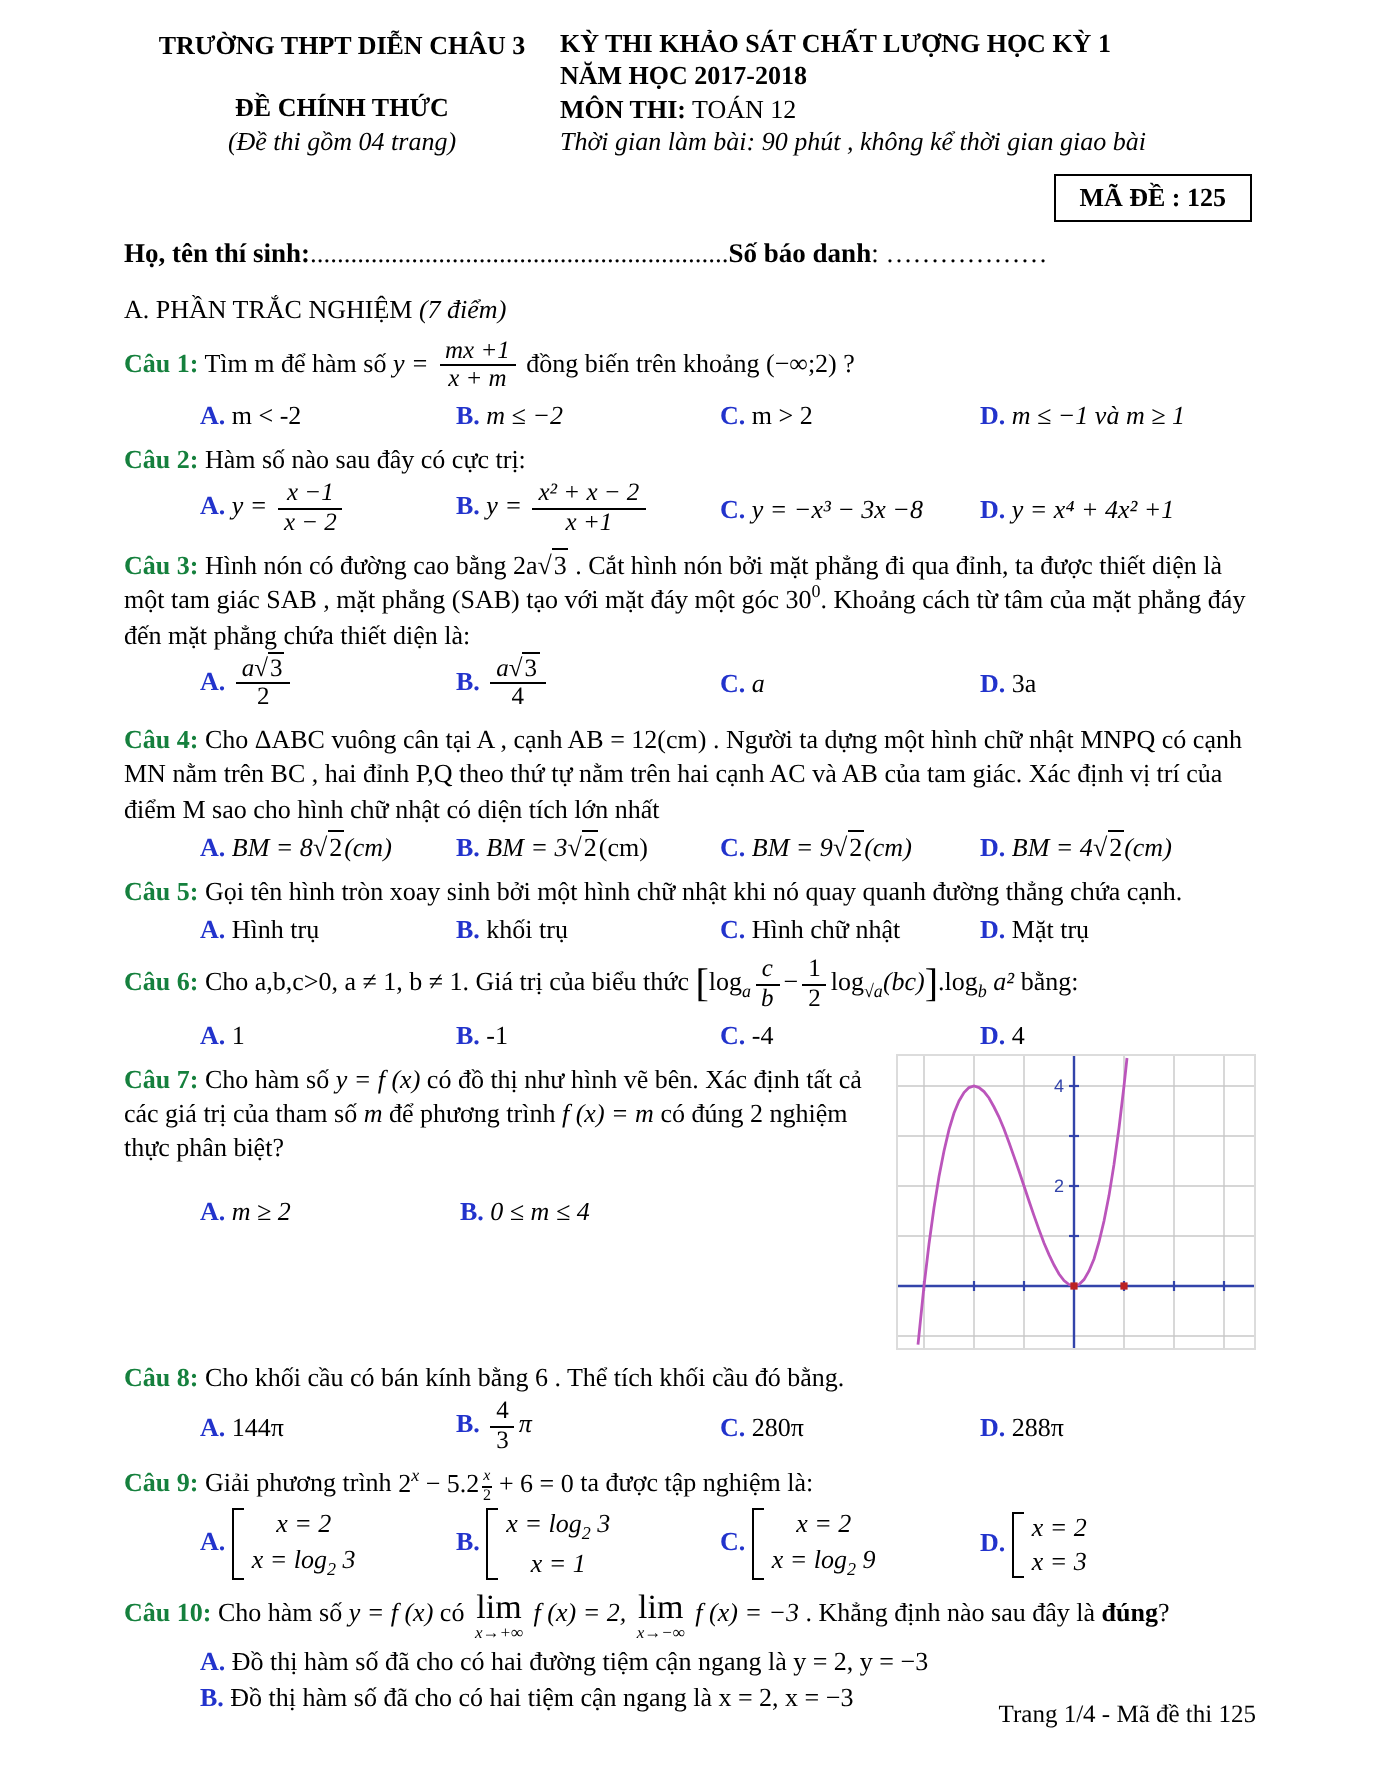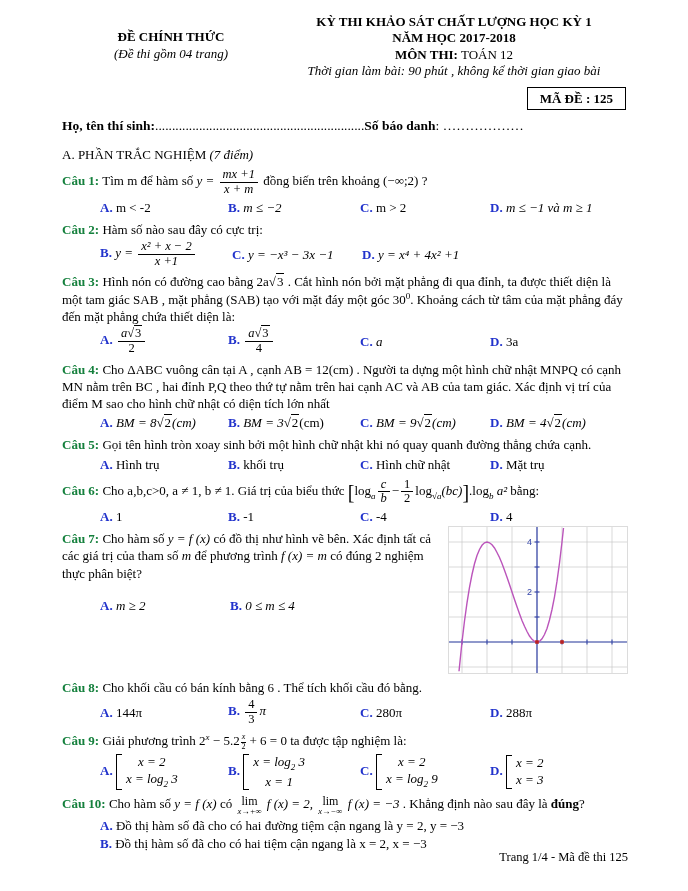--- a/index.html
+++ b/index.html
@@ -4,21 +4,21 @@
 <style>
   html,body{margin:0;padding:0;}
   body{
     width:688px;height:891px;background:#ffffff;color:#000;
     font-family:"Liberation Serif",serif;font-size:13px;line-height:1.32;
     position:relative;box-sizing:border-box;padding:14px 60px 0 62px;overflow:hidden;
   }
   .b{font-weight:bold}.i{font-style:italic}
   .hdr{display:flex}
   .hdr-left{width:218px;text-align:center}
-  .hdr-right{flex:1;text-align:center}
+  .hdr-right{flex:1;}
   .hdr-left .school{font-weight:bold}
   .hdr-left .etype{font-weight:bold;margin-top:14px}
   .hdr-left .pnote{font-style:italic}
   .hdr-right div{line-height:1.25}
   .codebox-row{text-align:right;margin-top:8px;padding-right:2px}
   .codebox{display:inline-block;border:1.4px solid #000;padding:2px 12px;font-weight:bold}
   .nameline{margin-top:7px;font-size:13.5px}
   .sect{margin-top:11px;font-weight:normal}
   .sect .pts{font-style:italic}
   .q{margin-top:5px;clear:none}
@@ -35,36 +35,37 @@
   .rt .rd{border-top:1px solid #000;padding:0 1px}
   sub{font-size:9px}
   sup{font-size:9px}
   .bigb{font-size:20px;vertical-align:middle;line-height:1;font-weight:400}
   .efrac{display:inline-flex;flex-direction:column;align-items:center;font-size:8px;line-height:1.1;vertical-align:6px;margin-left:1px}
   .efrac .en{border-bottom:0.8px solid #000;padding:0 1px}
   .cases{display:inline-flex;align-items:center;vertical-align:middle}
   .cases .brk{align-self:stretch;width:5px;border:1.5px solid #000;border-right:none;margin-right:4px}
   .cases .rws{display:flex;flex-direction:column;row-gap:1px;text-align:center;line-height:1.25}
   .lim{display:inline-flex;flex-direction:column;align-items:center;vertical-align:middle;line-height:1;margin:0 2px}
-  .lim .lw{font-size:12px}
+  .lim .lw{font-size:17px}
   .lim .ls{font-size:8.5px;font-style:italic}
   .mt{font-style:italic}
   .q7wrap{margin-top:5px}
   .graph{float:right;margin-left:8px;margin-top:-4px;border:0.6px solid #dcdcdc;background:#fff}
   svg text{font-family:"Liberation Sans",sans-serif}
   .opts27{display:flex;padding-left:38px;margin-top:15px;align-items:center}
   .fullopt{padding-left:38px;margin-top:1px}
   .clear{clear:both}
   .footer{position:absolute;right:60px;bottom:26px;font-size:12.5px}
 </style>
 </head>
 <body>
 
 <div class="hdr">
   <div class="hdr-left">
+    <div class="school">TRƯỜNG THPT DIỄN CHÂU 3</div>
     <div class="etype">ĐỀ CHÍNH THỨC</div>
     <div class="pnote">(Đề thi gồm 04 trang)</div>
   </div>
   <div class="hdr-right">
     <div class="b">KỲ THI KHẢO SÁT CHẤT LƯỢNG HỌC KỲ 1</div>
     <div class="b">NĂM HỌC 2017-2018</div>
     <div><span class="b">MÔN THI:</span><span> TOÁN 12</span></div>
     <div class="i">Thời gian làm bài: 90 phút , không kể thời gian giao bài</div>
   </div>
 </div>
@@ -93,22 +94,23 @@
     <span class="opt c2"><span class="ol">B.</span> <span class="mt">m ≤ −2</span></span>
     <span class="opt c3"><span class="ol">C.</span> <span>m &gt; 2</span></span>
     <span class="opt c4"><span class="ol">D.</span> <span class="mt">m ≤ −1  và  m ≥ 1</span></span>
   </div>
 </div>
 
 <div class="q">
   <span class="qlbl">Câu 2:</span>
   <span>Hàm số nào sau đây có cực trị:</span>
   <div class="opts">
+    <span class="opt c1"><span class="ol">A.</span> <span class="mt">y =</span> <span class="frac"><span class="num mt">x −1</span><span class="den mt">x − 2</span></span></span>
     <span class="opt c2"><span class="ol">B.</span> <span class="mt">y =</span> <span class="frac"><span class="num mt">x² + x − 2</span><span class="den mt">x +1</span></span></span>
-    <span class="opt c3"><span class="ol">C.</span> <span class="mt">y = −x³ − 3x −1</span></span>
+    <span class="opt c3"><span class="ol">C.</span> <span class="mt">y = −x³ − 3x −8</span></span>
     <span class="opt c4"><span class="ol">D.</span> <span class="mt">y = x⁴ + 4x² +1</span></span>
   </div>
 </div>
 
 <div class="q">
   <span class="qlbl">Câu 3:</span>
   <span><span>Hình nón có đường cao bằng 2a</span><span class="rt">√<span class="rd">3</span></span><span> . Cắt hình nón bởi mặt phẳng đi qua đỉnh, ta được thiết diện là một tam giác SAB , mặt phẳng (SAB) tạo với mặt đáy một góc 30</span><sup>0</sup><span>. Khoảng cách từ tâm của mặt phẳng đáy đến mặt phẳng chứa thiết diện là:</span></span>
   <div class="opts">
     <span class="opt c1"><span class="ol">A.</span> <span class="frac"><span class="num"><span class="mt">a</span><span class="rt">√<span class="rd">3</span></span></span><span class="den">2</span></span></span>
     <span class="opt c2"><span class="ol">B.</span> <span class="frac"><span class="num"><span class="mt">a</span><span class="rt">√<span class="rd">3</span></span></span><span class="den">4</span></span></span>

